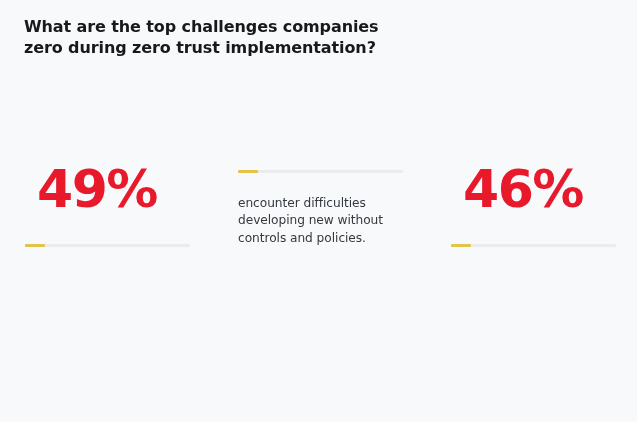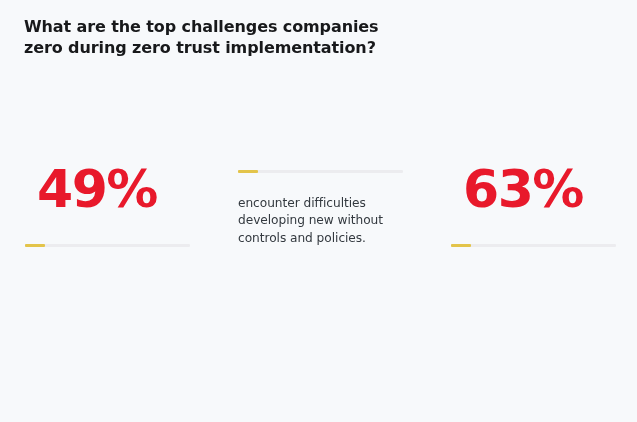--- a/index.html
+++ b/index.html
@@ -162,21 +162,21 @@
     </div>
 
     <div class="stat-col">
       <div class="stat-divider">
         <span class="accent"></span>
       </div>
       <p class="stat-desc">encounter difficulties developing new without controls and policies.</p>
     </div>
 
     <div class="stat-col">
-      <div class="stat-value">63%</div>
+      <div class="stat-value">46%</div>
       <div class="stat-divider">
         <span class="accent"></span>
       </div>
     </div>
 
   </div>
 
 </div>
 
 </body></html>

